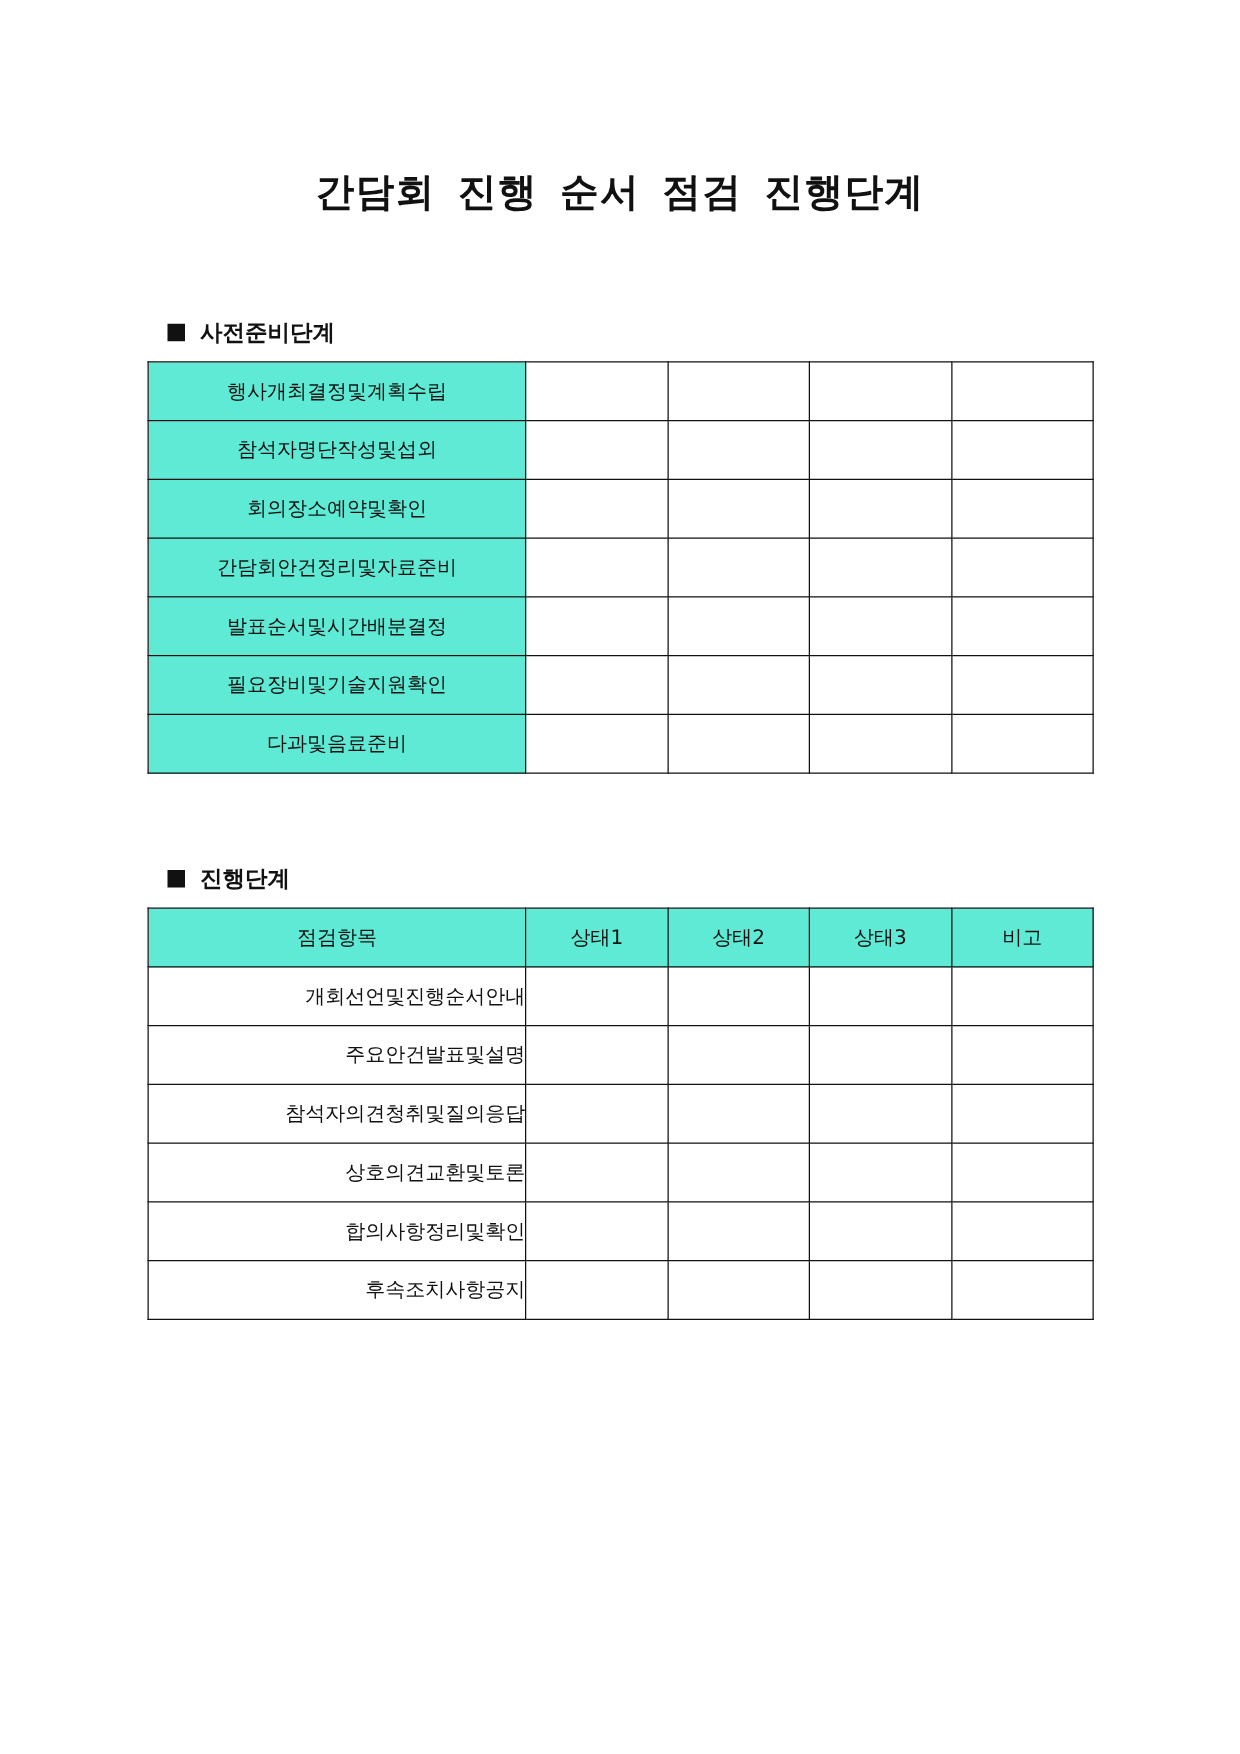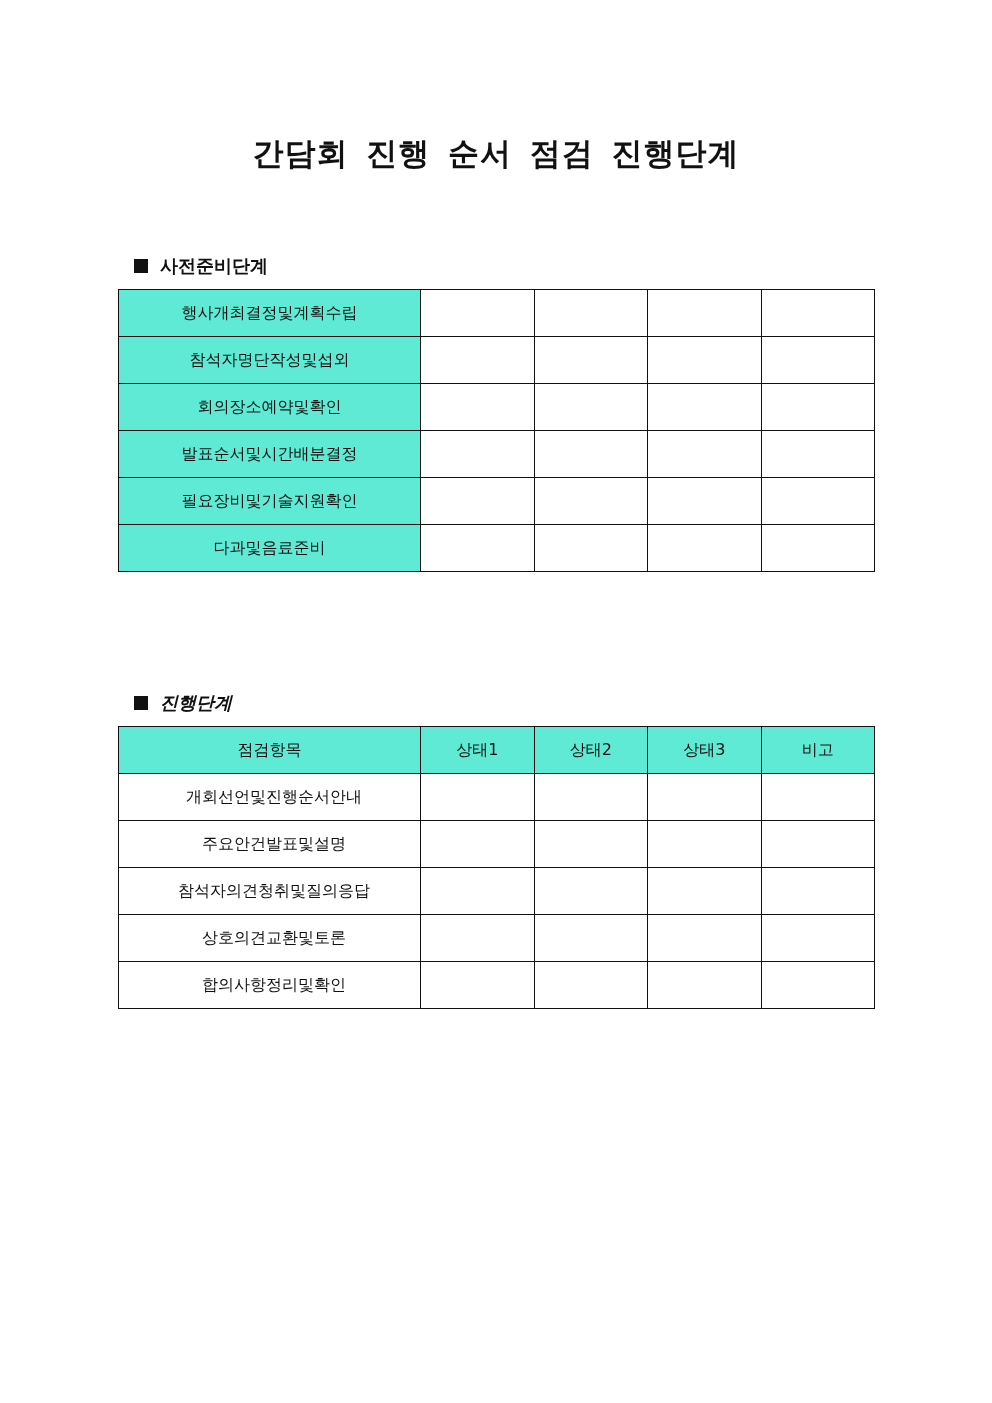--- a/index.html
+++ b/index.html
@@ -6,21 +6,21 @@
     body { width: 992px; height: 1403px; position: relative; font-family: "DejaVu Sans", "Liberation Sans", sans-serif; color: #111; }
     .title { position: absolute; top: 133px; left: 0; width: 992px; text-align: center; font-size: 31px; font-weight: bold; letter-spacing: 1px; word-spacing: 6px; }
     .section-heading { position: absolute; left: 118px; font-size: 18px; font-weight: bold; display: flex; align-items: center; margin-left: 16px; }
     .square-icon { display: inline-block; width: 14px; height: 14px; background: #111; margin-right: 12px; }
     table { position: absolute; left: 118px; border-collapse: collapse; table-layout: fixed; width: 757px; }
     td { border: 1px solid #111; height: 46px; padding: 0; font-size: 16px; }
     .col0 { width: 301px; }
     .col { width: 113px; }
     .shaded { background: #5eead4; }
     .center { text-align: center; }
-    .left { text-align: center; padding-left: 9px; }
+    .left { text-align: right; padding-left: 9px; }
   </style>
 </head>
 <body>
 
 <div class="title">간담회 진행 순서 점검 진행단계</div>
 
 <div class="section-heading" style="top:254px;">
   <span class="square-icon"></span>
   <span>사전준비단계</span>
 </div>
@@ -49,20 +49,27 @@
       <td></td>
     </tr>
     <tr>
       <td class="shaded center">회의장소예약및확인</td>
       <td></td>
       <td></td>
       <td></td>
       <td></td>
     </tr>
     <tr>
+      <td class="shaded center">간담회안건정리및자료준비</td>
+      <td></td>
+      <td></td>
+      <td></td>
+      <td></td>
+    </tr>
+    <tr>
       <td class="shaded center">발표순서및시간배분결정</td>
       <td></td>
       <td></td>
       <td></td>
       <td></td>
     </tr>
     <tr>
       <td class="shaded center">필요장비및기술지원확인</td>
       <td></td>
       <td></td>
@@ -72,21 +79,21 @@
     <tr>
       <td class="shaded center">다과및음료준비</td>
       <td></td>
       <td></td>
       <td></td>
       <td></td>
     </tr>
   </tbody>
 </table>
 
-<div class="section-heading" style="top:691px;font-style:italic;">
+<div class="section-heading" style="top:691px;">
   <span class="square-icon"></span>
   <span>진행단계</span>
 </div>
 
 <table style="top:726px;">
   <colgroup>
       <col class="col0">
       <col class="col">
       <col class="col">
       <col class="col">
@@ -130,14 +137,21 @@
       <td></td>
       <td></td>
     </tr>
     <tr>
       <td class="left">합의사항정리및확인</td>
       <td></td>
       <td></td>
       <td></td>
       <td></td>
     </tr>
+    <tr>
+      <td class="left">후속조치사항공지</td>
+      <td></td>
+      <td></td>
+      <td></td>
+      <td></td>
+    </tr>
   </tbody>
 </table>
 
 </body></html>

